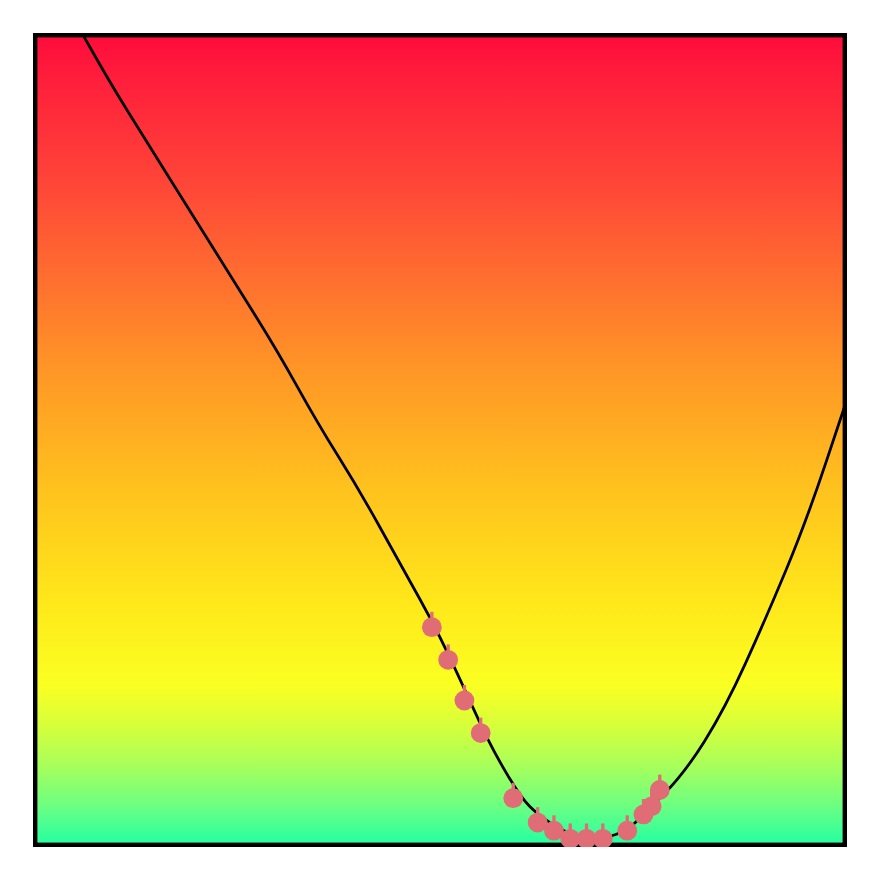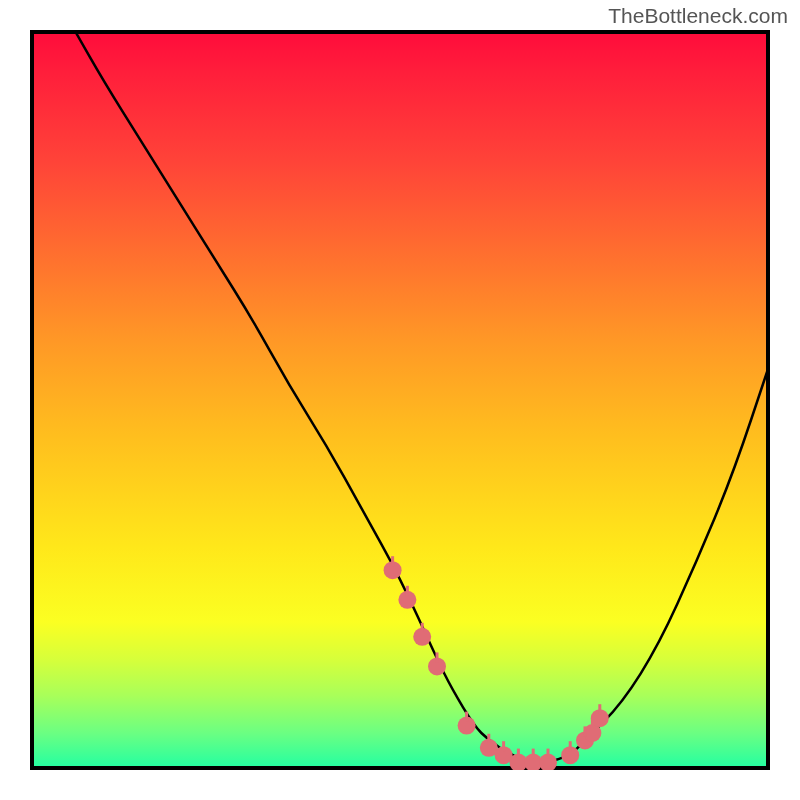--- a/index.html
+++ b/index.html
@@ -63,21 +63,20 @@
     inset: 0;
     width: 100%;
     height: 100%;
     pointer-events: none;
   }
 </style>
 </head>
 <body>
 
 <div class="container">
-  <div class="watermark">TheBottleneck.com</div>
 
   <div class="plot">
     <div class="plot-bg"></div>
     <div class="border-frame"></div>
 
     <svg class="curve" viewBox="0 0 740 740" preserveAspectRatio="none">
       <path id="main-curve" fill="none" stroke="#000000" stroke-width="2.5" d="M 44.4 0 Q 44.4 0 59.2 25.899999999999977 Q 74 51.799999999999955 92.5 81.39999999999998 Q 111 111 129.5 140.59999999999997 Q 148 170.19999999999993 166.5 199.79999999999998 Q 185 229.40000000000003 203.5 259 Q 222 288.6 240.5 321.9 Q 259 355.2 277.5 384.79999999999995 Q 296 414.4 314.5 447.7 Q 333 481 351.5 514.3 Q 370 547.6 388.5 588.3 Q 407.00000000000006 629 414.4 643.8 Q 421.79999999999995 658.6 432.9 677.1 Q 444 695.6 451.4 703 Q 458.8 710.4 469.9 717.8 Q 481 725.2 492.1 728.9000000000001 Q 503.20000000000005 732.6 510.6 732.6 Q 518 732.6 529.0999999999999 728.9000000000001 Q 540.1999999999999 725.2 547.5999999999999 717.8 Q 555 710.4 573.5 691.9 Q 592 673.4 610.5 643.8 Q 629 614.2 647.5 573.5 Q 666 532.8 684.5 488.4 Q 703 444 721.5 388.5 T 740 332.99999999999994"></path>
       <g id="dot-group">
           <circle cx="362.59999999999997" cy="540.2" r="9" fill="#e06c75"></circle>
           <circle cx="377.40000000000003" cy="569.8" r="9" fill="#e06c75"></circle>

